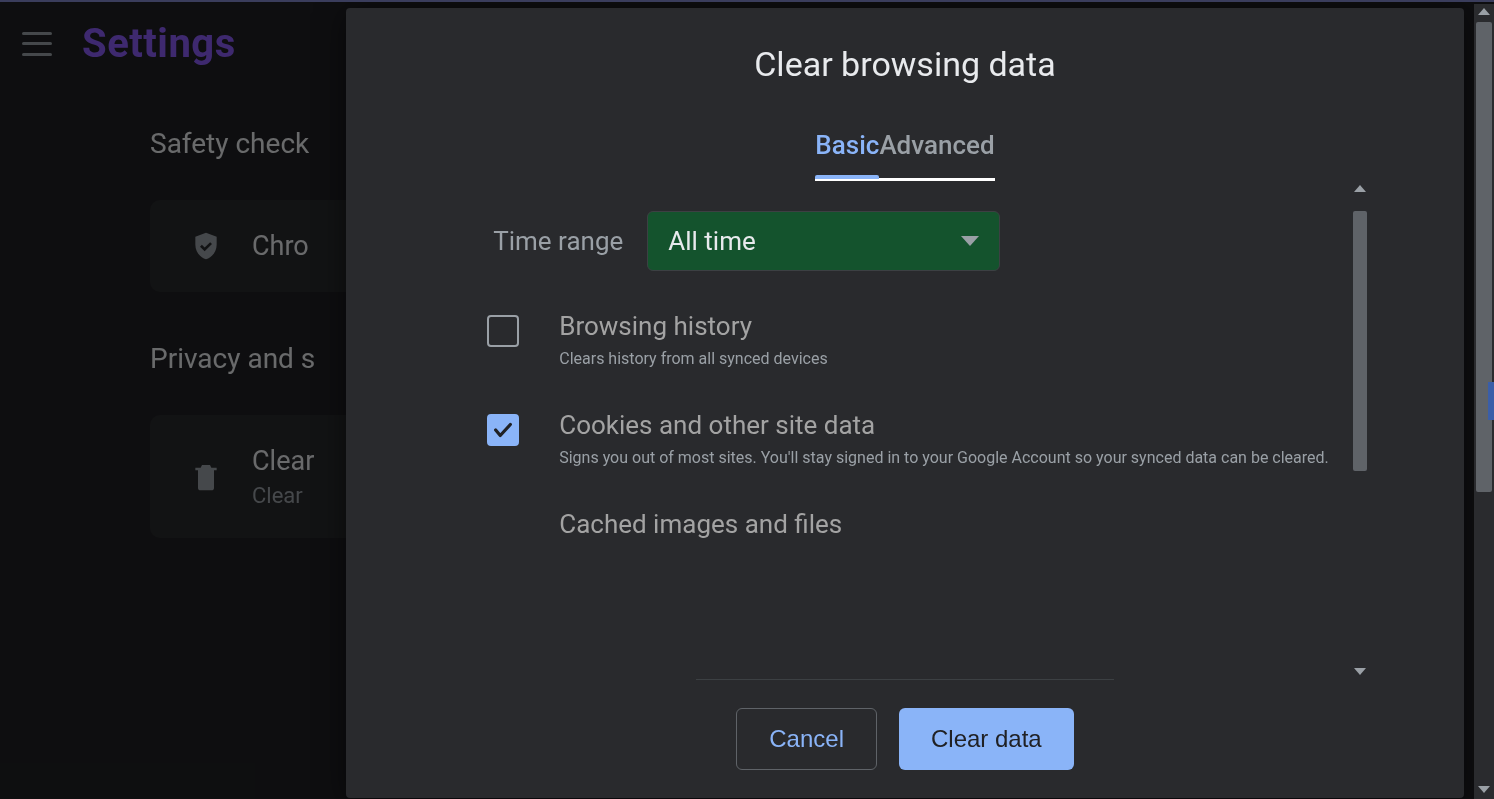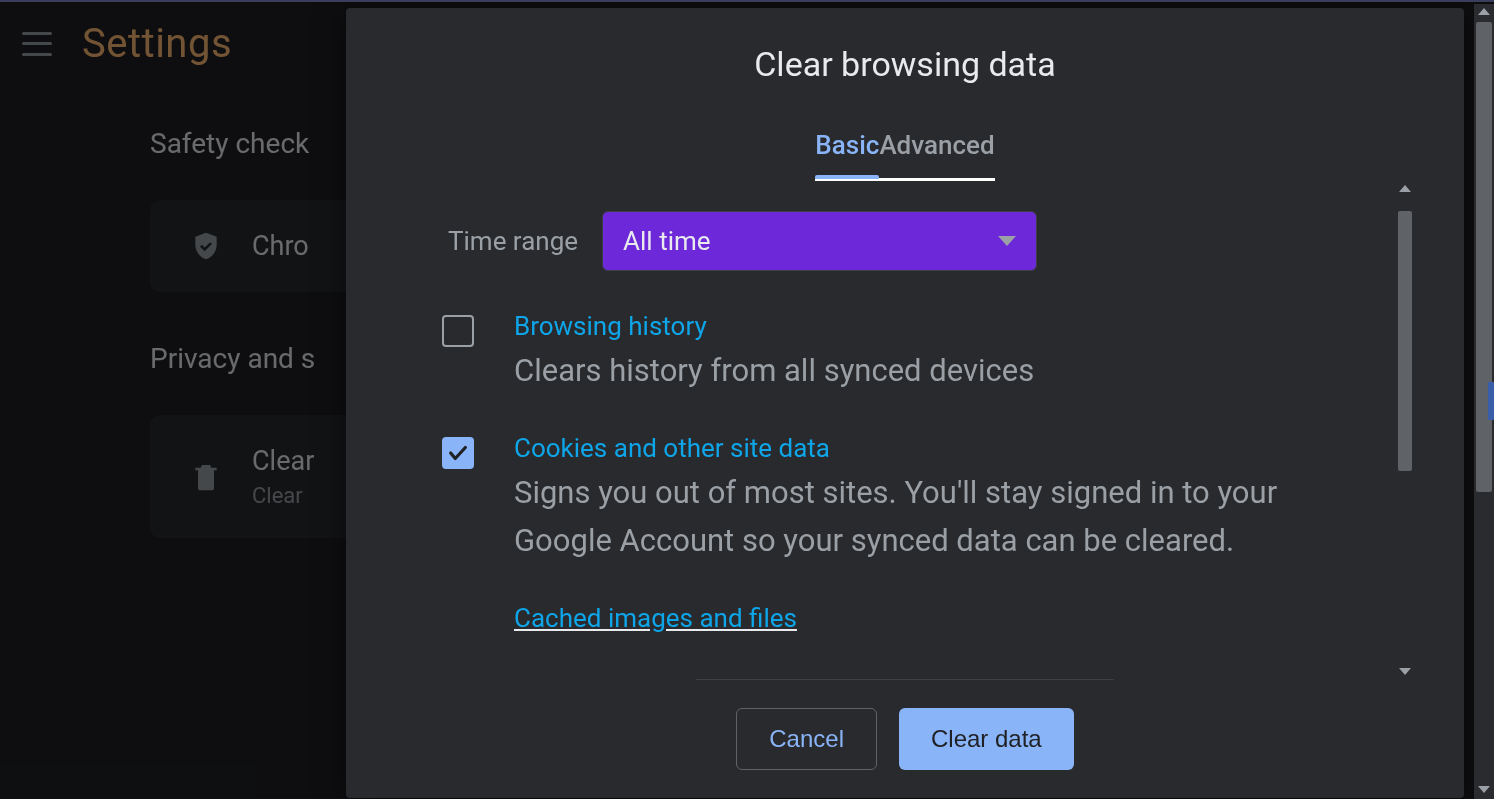--- a/index.html
+++ b/index.html
@@ -28,22 +28,22 @@
   }
   .menu-icon {
     width: 30px; height: 24px;
     display: flex; flex-direction: column; justify-content: space-between;
   }
   .menu-icon span {
     display: block; height: 3px; background: #9aa0a6; border-radius: 2px;
   }
   .page-title {
     font-size: 40px;
-    font-weight: 400;
-    color: #fdba74;
+    font-weight: 700;
+    color: #8b5cf6;
     letter-spacing: 0.5px;
   }
   .section {
     padding-left: 150px;
     padding-top: 40px;
   }
   .section-h {
     font-size: 28px;
     color: #e8eaed;
     font-weight: 400;
@@ -130,25 +130,25 @@
     align-items: center;
     gap: 24px;
     margin-bottom: 40px;
     margin-left: 12px;
   }
   .time-label {
     font-size: 26px;
     color: #9aa0a6;
   }
   .select {
-    background: #6d28d9;
+    background: #14532d;
     border: 1px solid #3c4043;
     border-radius: 6px;
     padding: 14px 20px;
-    width: 435px;
+    width: 353px;
     display: flex;
     align-items: center;
     justify-content: space-between;
     cursor: pointer;
   }
   .select-value {
     font-size: 26px;
     color: #e8eaed;
   }
   .chevron {
@@ -174,26 +174,26 @@
     display: flex; align-items: center; justify-content: center;
   }
   .checkbox.checked {
     background: #8ab4f8;
     border-color: #8ab4f8;
   }
   .checkbox.checked svg { display: block; }
   .checkbox svg { display: none; }
   .opt-title {
     font-size: 26px;
-    color: #0ea5e9;
+    color: #a3a3a3;
     font-weight: 400;
     margin-bottom: 6px;
   }
   .opt-desc {
-    font-size: 31px;
+    font-size: 16px;
     color: #9aa0a6;
     line-height: 1.55;
     max-width: 860px;
   }
   .dialog-footer {
     display: flex;
     justify-content: flex-end;
     gap: 22px;
     padding: 28px 40px 28px 40px;
     border-top: 1px solid #3c4043;
@@ -336,21 +336,21 @@
         <svg width="22" height="22" viewBox="0 0 24 24" fill="none" stroke="#202124" stroke-width="3.5" stroke-linecap="round" stroke-linejoin="round">
             <polyline points="4 12 9 18 20 6"></polyline>
           </svg>
       </div>
       <div>
         <div class="opt-title">Cookies and other site data</div>
         <div class="opt-desc">Signs you out of most sites. You'll stay signed in to your Google Account so your synced data can be cleared.</div>
       </div>
     </div>
 
-    <div class="option-row" style="margin-bottom:4px;text-decoration:underline;">
+    <div class="option-row" style="margin-bottom:4px;">
       <div class="checkbox" style="visibility:hidden;">
         
       </div>
       <div>
         <div class="opt-title">Cached images and files</div>
       </div>
     </div>
 
     <div class="inner-scroll">
       <div class="arrow-up"></div>

